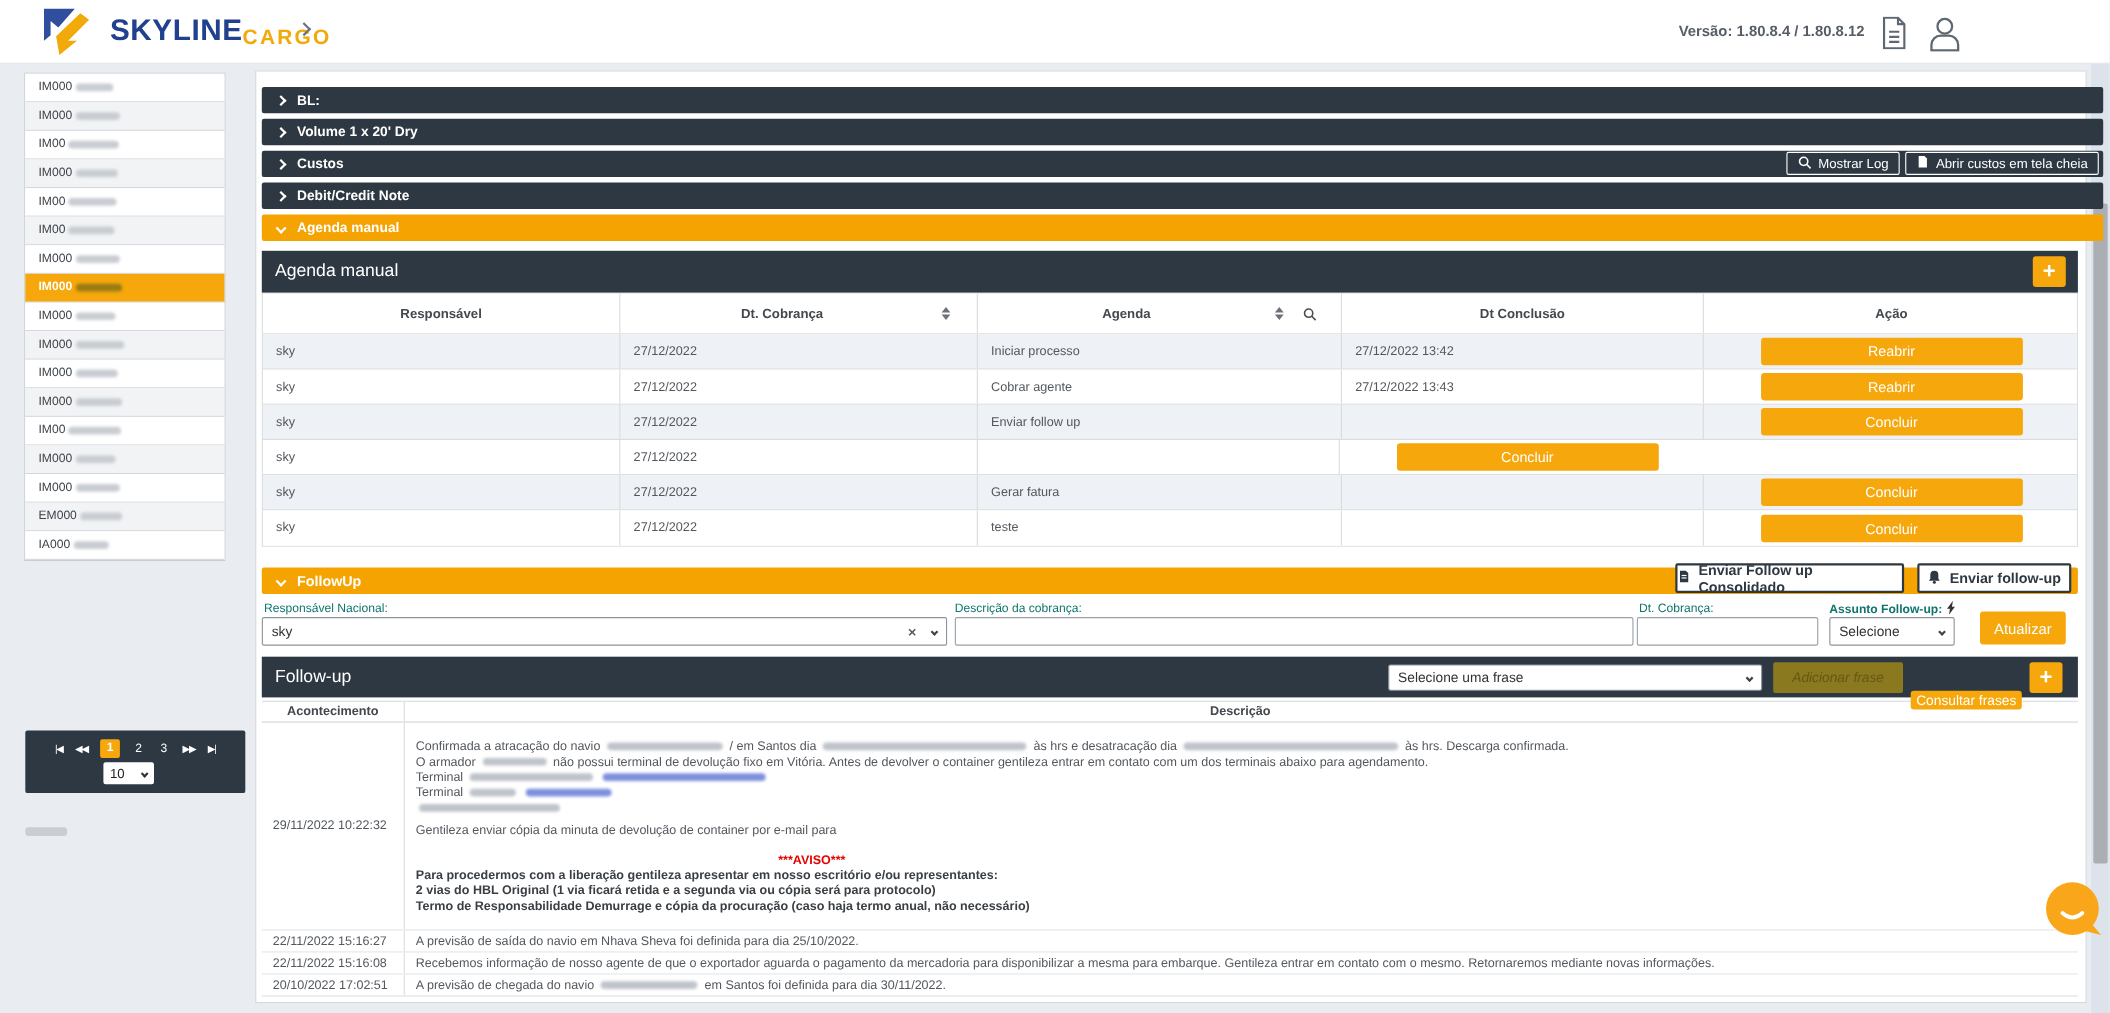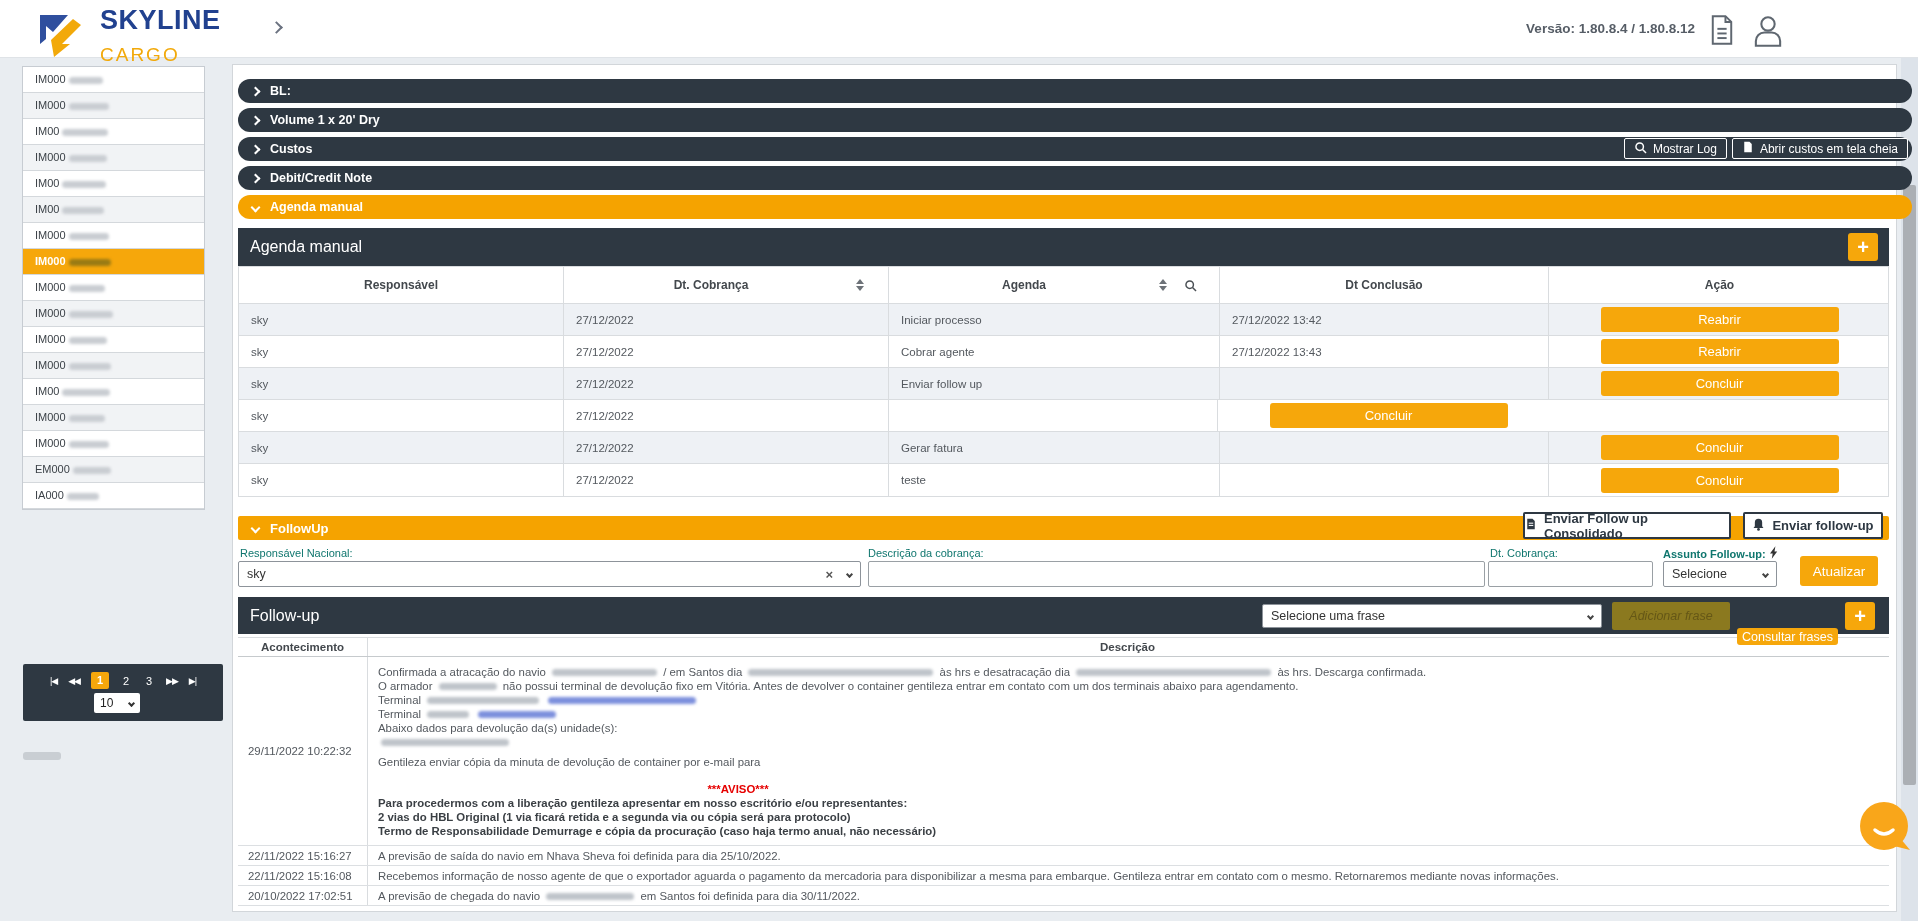--- a/index.html
+++ b/index.html
@@ -3,23 +3,23 @@
 <meta charset="utf-8">
 <style>
   html,body{margin:0;padding:0;background:#e9edf1;}
   *{box-sizing:border-box;font-family:"Liberation Sans",sans-serif;}
   .screen{position:relative;width:1918px;height:921px;background:#e9edf1;overflow:hidden;}
   .abs{position:absolute;}
 
   
   .topbar{left:0;top:0;width:1918px;height:58px;background:#fff;border-bottom:1px solid #dfe3e7;z-index:5;}
   .brand{left:38px;top:7px;display:flex;align-items:center;gap:8px;}
-  .brand-text{display:flex;flex-direction:column;line-height:1;}
+  .brand-text{display:flex;flex-direction:row;line-height:1;}
   .brand-l1{color:#21418f;font-size:27px;font-weight:800;letter-spacing:.5px;}
-  .brand-l2{color:#f2a90a;font-size:19px;font-weight:400;letter-spacing:2px;margin-top:11px;}
+  .brand-l2{color:#f2a90a;font-size:19px;font-weight:700;letter-spacing:2px;margin-top:11px;}
   .top-toggle{left:268px;top:14px;color:#6b7280;cursor:pointer;padding:4px;}
   .top-toggle .chev{width:9px;height:9px;border-width:2.5px;}
   .version{right:223px;top:21px;color:#565d66;font-size:13.5px;font-weight:700;}
   .hicon{color:#5f6770;}
   .hicon-doc{left:1708px;top:15px;}
   .hicon-user{left:1752px;top:13px;}
 
   
   .chev{display:inline-block;width:7px;height:7px;border-right:2px solid currentColor;border-bottom:2px solid currentColor;transform:rotate(-45deg);}
   .chev.down{transform:rotate(45deg);}
@@ -40,21 +40,21 @@
   .pgi{font-size:9px;letter-spacing:-1px;color:#fff;cursor:pointer;}
   .page{font-size:11px;color:#fff;cursor:pointer;min-width:12px;text-align:center;}
   .page.cur{background:#f6a70b;width:18px;height:17px;line-height:17px;border-radius:2px;font-weight:700;}
   .pager-select{width:46px;height:20px;background:#fff;border-radius:2px;display:flex;align-items:center;justify-content:space-between;padding:0 6px;color:#222;font-size:12px;cursor:pointer;margin-left:-12px;}
   .pager-select .chev{color:#333;}
   .hscroll{left:23px;top:752px;width:38px;height:8px;background:#c9ced3;border-radius:3px;}
 
   
   .main-card{left:232px;top:64px;width:1665px;height:848px;background:#fff;border:1px solid #d2d6da;}
 
-  .acc{left:238px;width:1674px;height:24px;background:#2e3842;border-radius:12px;color:#fff;display:flex;align-items:center;font-size:12.5px;font-weight:700;cursor:pointer;z-index:2;}
+  .acc{left:238px;width:1674px;height:24px;background:#2e3842;border-radius:2px;color:#fff;display:flex;align-items:center;font-size:12.5px;font-weight:700;cursor:pointer;z-index:2;}
   .acc .chev{margin:0 11px 0 14px;}
   .acc.exp{background:#f5a300;}
   .acc-btns{position:absolute;right:4px;top:1px;display:flex;gap:5px;}
   .accbtn{height:21px;border:1px solid #fff;border-radius:2px;background:transparent;color:#fff;font-size:12px;font-weight:400;display:flex;align-items:center;gap:6px;padding:0 9px;cursor:pointer;}
 
   .panel-title{left:238px;width:1651px;height:38px;background:#2e3842;color:#fff;font-size:16px;display:flex;align-items:center;padding-left:12px;z-index:2;}
   .plusbtn{width:30px;height:28px;background:#f6a70b;border-radius:3px;color:#fff;font-size:20px;font-weight:700;display:flex;align-items:center;justify-content:center;cursor:pointer;z-index:3;}
 
   
   .agt{left:238px;top:266px;width:1651px;border:1px solid #d9dcdf;background:#fff;}
@@ -434,21 +434,20 @@
       </div>
       <div class="fut-row" style="height: 189px;">
         <div class="fut-date">
           <span>29/11/2022 10:22:32</span>
         </div>
         <div class="fut-desc">
           <div class="dline"><span>Confirmada a atracação do navio </span><span class="redact" style="width: 105px;"></span><span> / em Santos dia </span><span class="redact" style="width: 185px;"></span><span> às  hrs e desatracação dia </span><span class="redact" style="width: 195px;"></span><span> às  hrs. Descarga confirmada.</span></div>
           <div class="dline"><span>O armador </span><span class="redact" style="width: 58px;"></span><span> não possui terminal de devolução fixo em Vitória. Antes de devolver o container gentileza entrar em contato com um dos terminais abaixo para agendamento.</span></div>
           <div class="dline"><span>Terminal </span><span class="redact" style="width: 112px;"></span><span>  </span><span class="redact blue" style="width: 148px;"></span></div>
           <div class="dline"><span>Terminal </span><span class="redact" style="width: 42px;"></span><span>  </span><span class="redact blue" style="width: 78px;"></span></div>
-          <div class="dline"><span>Abaixo dados para devolução da(s) unidade(s):</span></div>
           <div class="dline"><span class="redact" style="width: 128px;"></span></div>
           <div class="dline mt"><span>Gentileza enviar cópia da minuta de devolução de container por e-mail para</span></div>
           <div class="dline aviso"><span>***AVISO***</span></div>
           <div class="dline bold"><span>Para procedermos com a liberação gentileza apresentar em nosso escritório e/ou representantes:</span></div>
           <div class="dline bold"><span>2 vias do HBL Original (1 via ficará retida e a segunda via ou cópia será para protocolo)</span></div>
           <div class="dline bold"><span>Termo de Responsabilidade Demurrage e cópia da procuração (caso haja termo anual, não necessário)</span></div>
         </div>
       </div>
       <div class="fut-row" style="height: 20px;">
         <div class="fut-date">

